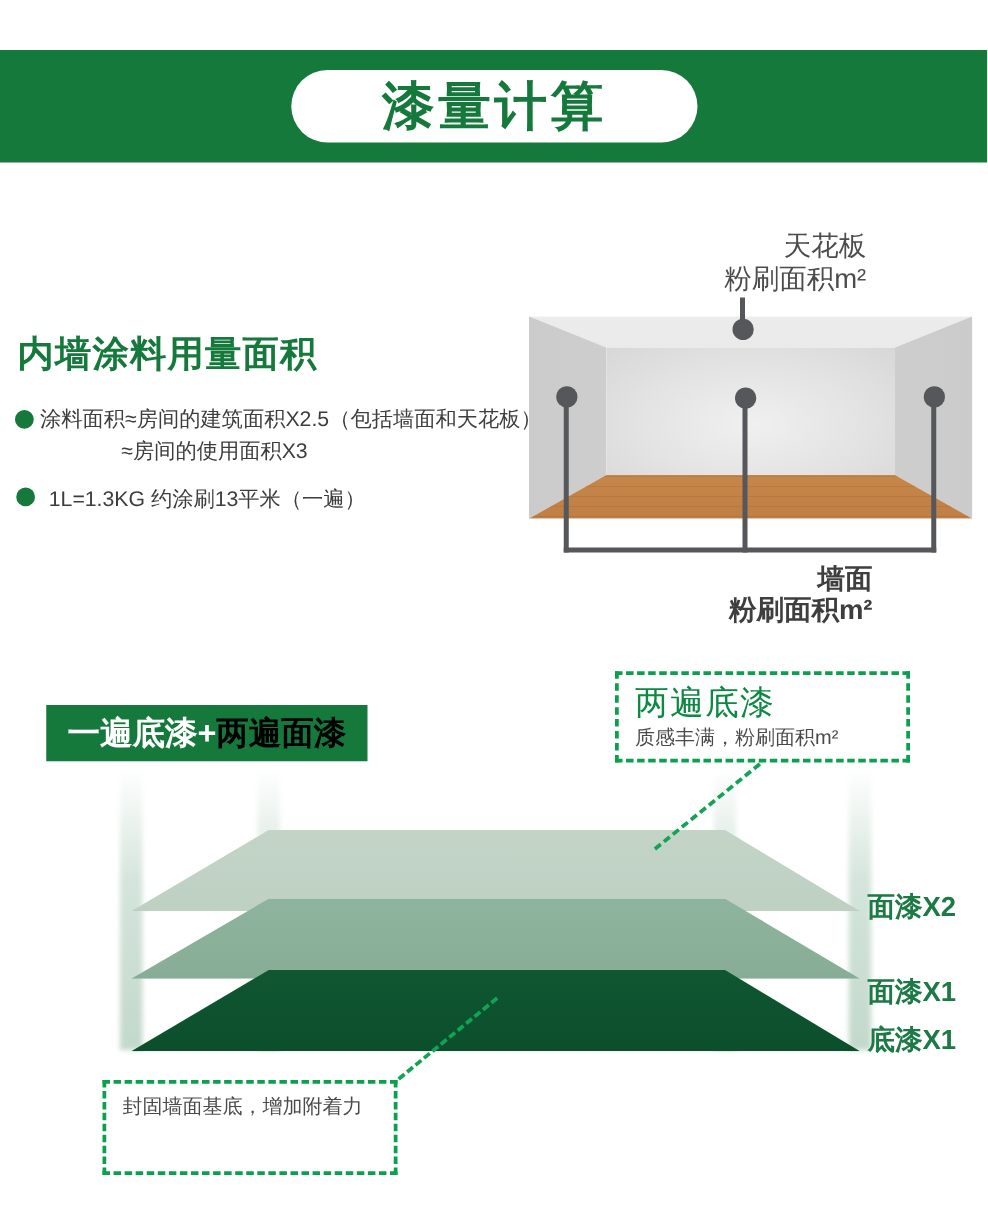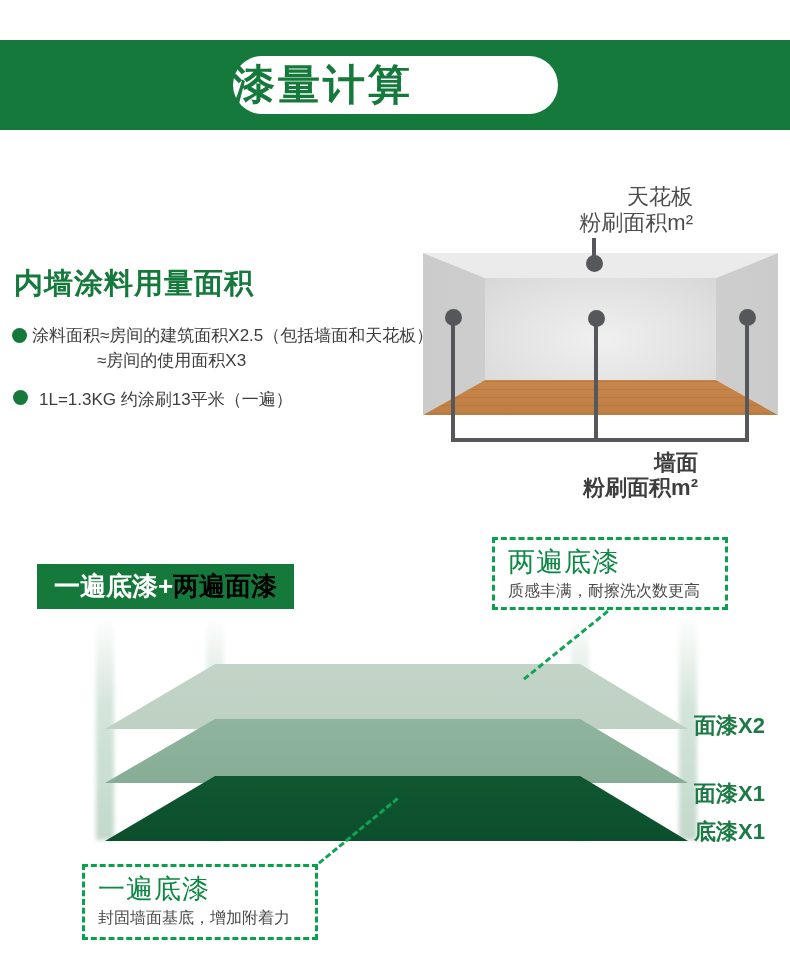--- a/index.html
+++ b/index.html
@@ -6,21 +6,21 @@
   html,body { background:#fff; }
   body { font-family:"Liberation Sans", sans-serif; }
   .canvas {
     position:relative; width:790px; height:966px; margin:0 auto;
     background:#ffffff; overflow:hidden;
   }
   
   .header-bar { position:absolute; left:0; top:40px; width:790px; height:90px; background:#15793c; }
   .title-pill {
     position:absolute; left:233px; top:56px; width:325px; height:58px;
-    background:#ffffff; border-radius:29px; display:flex; align-items:center; justify-content:flex-start;
+    background:#ffffff; border-radius:29px; display:flex; align-items:center; justify-content:center;
   }
   .title-pill span { color:#15793c; font-size:42px; font-weight:bold; letter-spacing:3px; }
   
   .section-heading { position:absolute; left:14px; top:264px; font-size:29px; font-weight:bold; color:#15793c; letter-spacing:1px; }
   .bullet-dot { position:absolute; width:15px; height:15px; border-radius:50%; background:#15793c; }
   .dot1 { left:12px; top:328px; }
   .dot2 { left:13px; top:390px; }
   .bullet-text { position:absolute; color:#3d3d3d; font-size:17px; line-height:25px; white-space:nowrap; }
   .b1l1 { left:32px; top:323px; }
   .b1l2 { left:97px; top:348px; }
@@ -115,38 +115,37 @@
     <div>粉刷面积m²</div>
   </div>
 
   <div class="badge">
     <span class="w">一遍底漆+</span>
       <span class="y">两遍面漆</span>
   </div>
 
   <div class="callout top-box">
     <div class="c-title">两遍底漆</div>
-    <div class="c-desc">质感丰满，耐擦洗次数更高</div>
+    <div class="c-desc">质感丰满，粉刷面积m²</div>
   </div>
 
   <div class="stack">
     <div class="pillar p1"></div>
     <div class="pillar p2"></div>
     <div class="pillar p3"></div>
     <div class="pillar p4"></div>
     <div class="sheet sheet1"></div>
     <div class="sheet sheet2"></div>
     <div class="sheet sheet3"></div>
   </div>
 
   <div class="dash-line dl1"></div>
   <div class="dash-line dl2"></div>
 
   <div class="layer-label ll1">面漆X2</div>
   <div class="layer-label ll2">面漆X1</div>
   <div class="layer-label ll3">底漆X1</div>
 
   <div class="callout bottom-box">
-    <div class="c-title">一遍底漆</div>
     <div class="c-desc">封固墙面基底，增加附着力</div>
   </div>
 
 </div>
 
 </body></html>

